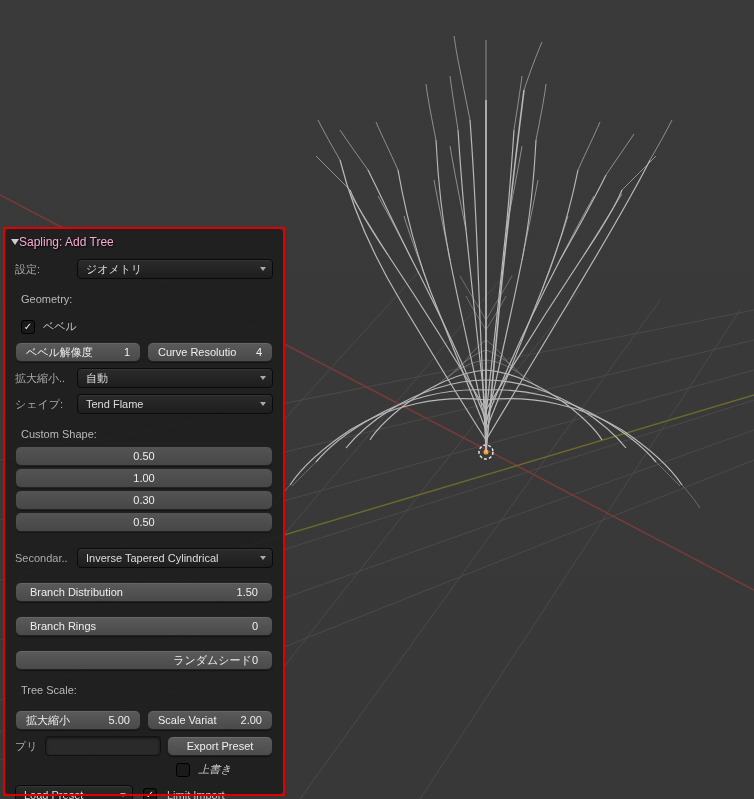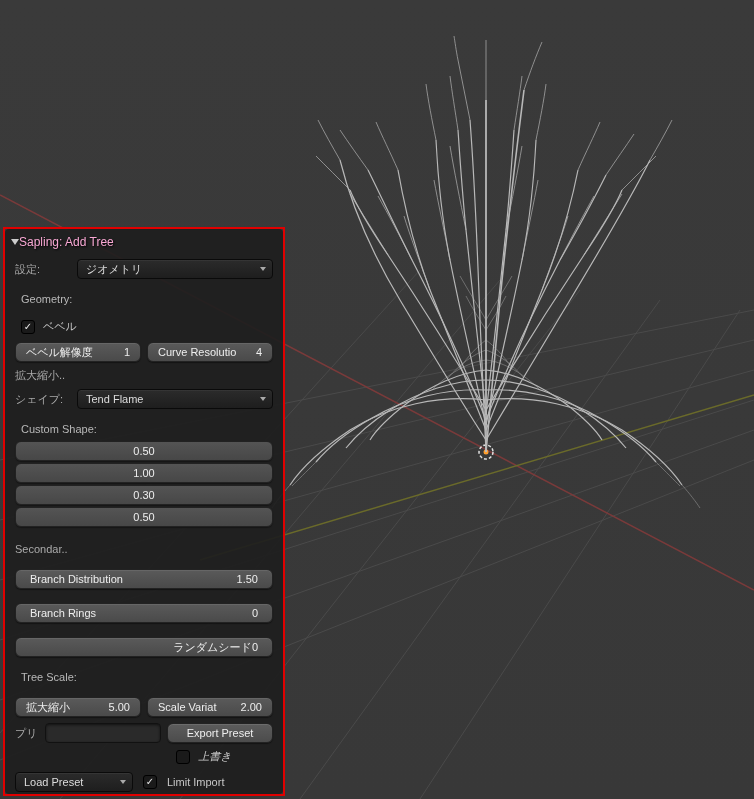--- a/index.html
+++ b/index.html
@@ -283,20 +283,23 @@
       <span>1</span>
     </div>
     <div class="numfield numfield-half">
       <span>Curve Resolutio</span>
       <span>4</span>
     </div>
   </div>
 
   <div class="row">
     <span class="row-label">拡大縮小..</span>
+    <div class="dropdown">
+      <span>自動</span>
+    </div>
   </div>
 
   <div class="row">
     <span class="row-label">シェイプ:</span>
     <div class="dropdown">
       <span>Tend Flame</span>
     </div>
   </div>
 
   <div class="spacer"></div>
@@ -314,20 +317,23 @@
       </div>
     <div class="numfield-center">
         <span>0.50</span>
       </div>
   </div>
 
   <div class="spacer"></div>
 
   <div class="row">
     <span class="row-label">Secondar..</span>
+    <div class="dropdown">
+      <span>Inverse Tapered Cylindrical</span>
+    </div>
   </div>
 
   <div class="spacer"></div>
 
   <div class="group-stack">
     <div class="numfield" style="justify-content:space-between;padding:0 14px;">
       <span>Branch Distribution</span>
       <span>1.50</span>
     </div>
   </div>

